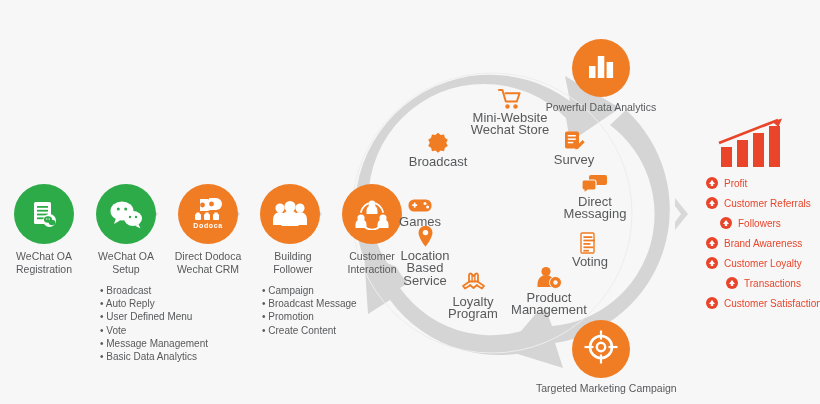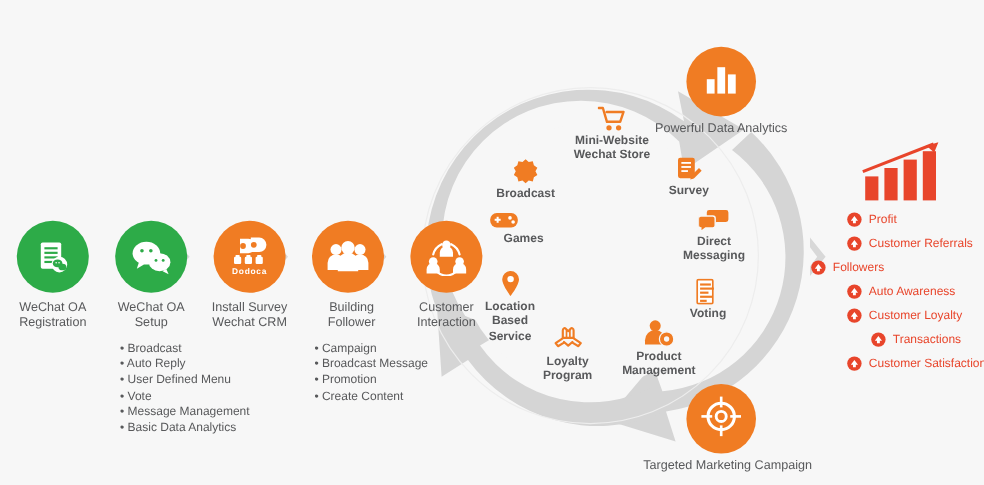--- a/index.html
+++ b/index.html
@@ -40,22 +40,22 @@
   }
   .chev {
     position: absolute;
     width: 17px; height: 34px;
   }
 
   
   .node { position: absolute; text-align: center; }
   .node .ico { display: flex; justify-content: center; align-items: flex-end; height: 26px; }
   .node .cap {
-    font-size: 10px; line-height: 12.4px; color: #58595b;
-    margin-top: 2px; white-space: pre-line; font-weight: bold;
+    font-size: 13px; line-height: 12.4px; color: #58595b;
+    margin-top: 2px; white-space: pre-line;
   }
 
   .big-node { position: absolute; text-align: center; }
   .big-node .bubble {
     width: 58px; height: 58px; border-radius: 50%;
     display: flex; align-items: center; justify-content: center;
     margin: 0 auto;
   }
   .big-node .cap {
     font-size: 10.5px; line-height: 13px; color: #58595b;
@@ -188,21 +188,21 @@
           <rect x="15" y="18" width="6" height="6" rx="1"></rect>
           <rect x="24" y="18" width="6" height="6" rx="1"></rect>
           <rect x="7.2" y="16.4" width="3.6" height="2" rx="0.8"></rect>
           <rect x="16.2" y="16.4" width="3.6" height="2" rx="0.8"></rect>
           <rect x="25.2" y="16.4" width="3.6" height="2" rx="0.8"></rect>
         </g>
         <text x="19" y="32" font-family="Liberation Sans, sans-serif" font-size="7" font-weight="bold" fill="#ffffff" text-anchor="middle" letter-spacing="0.6">Dodoca</text>
       </svg>
     </span>
   </div>
-  <div class="step-label" style="left:160px; top:250px;">Install Survey
+  <div class="step-label" style="left:160px; top:250px;">Direct Dodoca
 Wechat CRM</div>
 
   <div class="step-circle" style="left:260px; top:184px; background:#f07c23;">
     <span>
       <svg width="36" height="28" viewBox="0 0 36 28">
         <g fill="#ffffff">
           <circle cx="8" cy="8" r="4.6"></circle>
           <path d="M1 25 v-6 a7 7 0 0 1 14 0 v6 z"></path>
           <circle cx="28" cy="8" r="4.6"></circle>
           <path d="M21 25 v-6 a7 7 0 0 1 14 0 v6 z"></path>
@@ -299,21 +299,21 @@
         <rect x="2" y="1.5" width="14" height="17" rx="1.8" fill="#f07c23"></rect>
         <rect x="4.8" y="5" width="8" height="1.5" fill="#ffffff"></rect>
         <rect x="4.8" y="8.4" width="8" height="1.5" fill="#ffffff"></rect>
         <rect x="4.8" y="11.8" width="5.5" height="1.5" fill="#ffffff"></rect>
         <path d="M13 16.5 l6.5 -6.5 l2.2 2.2 l-6.5 6.5 l-3 0.8 z" fill="#f07c23"></path>
       </svg>
     </div>
     <div class="cap">Survey</div>
   </div>
 
-  <div class="node" style="left:387px; top:166px; width:66px;text-align:right;">
+  <div class="node" style="left:387px; top:188px; width:66px;">
     <div class="ico">
       <svg width="24" height="17" viewBox="0 0 24 17">
         <rect x="0.5" y="2.5" width="23" height="12" rx="5.5" fill="#f07c23"></rect>
         <rect x="4.2" y="7.3" width="5" height="1.7" fill="#ffffff"></rect>
         <rect x="5.85" y="5.65" width="1.7" height="5" fill="#ffffff"></rect>
         <circle cx="17" cy="6.6" r="1.5" fill="#ffffff"></circle>
         <circle cx="19.6" cy="10" r="1.5" fill="#ffffff"></circle>
       </svg>
     </div>
     <div class="cap">Games</div>
@@ -414,36 +414,36 @@
 
   <div class="benefit" style="left:706px; top:197px;">
     <span class="dot">
       <svg width="8" height="8" viewBox="0 0 8 8">
           <path d="M4 1 L7 5 H5.2 V7 H2.8 V5 H1 Z" fill="#ffffff"></path>
         </svg>
     </span>
     <span>Customer Referrals</span>
   </div>
 
-  <div class="benefit" style="left:676px; top:217px;">
+  <div class="benefit" style="left:720px; top:217px;">
     <span class="dot">
       <svg width="8" height="8" viewBox="0 0 8 8">
           <path d="M4 1 L7 5 H5.2 V7 H2.8 V5 H1 Z" fill="#ffffff"></path>
         </svg>
     </span>
     <span>Followers</span>
   </div>
 
   <div class="benefit" style="left:706px; top:237px;">
     <span class="dot">
       <svg width="8" height="8" viewBox="0 0 8 8">
           <path d="M4 1 L7 5 H5.2 V7 H2.8 V5 H1 Z" fill="#ffffff"></path>
         </svg>
     </span>
-    <span>Auto Awareness</span>
+    <span>Brand Awareness</span>
   </div>
 
   <div class="benefit" style="left:706px; top:257px;">
     <span class="dot">
       <svg width="8" height="8" viewBox="0 0 8 8">
           <path d="M4 1 L7 5 H5.2 V7 H2.8 V5 H1 Z" fill="#ffffff"></path>
         </svg>
     </span>
     <span>Customer Loyalty</span>
   </div>

